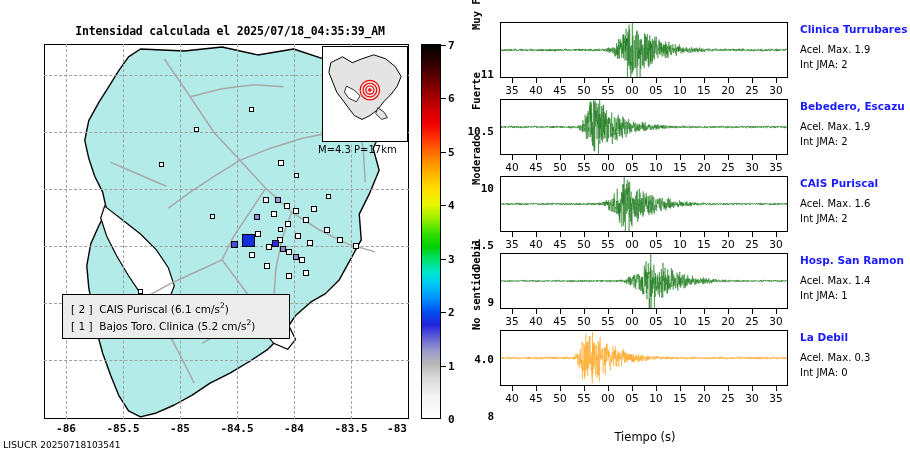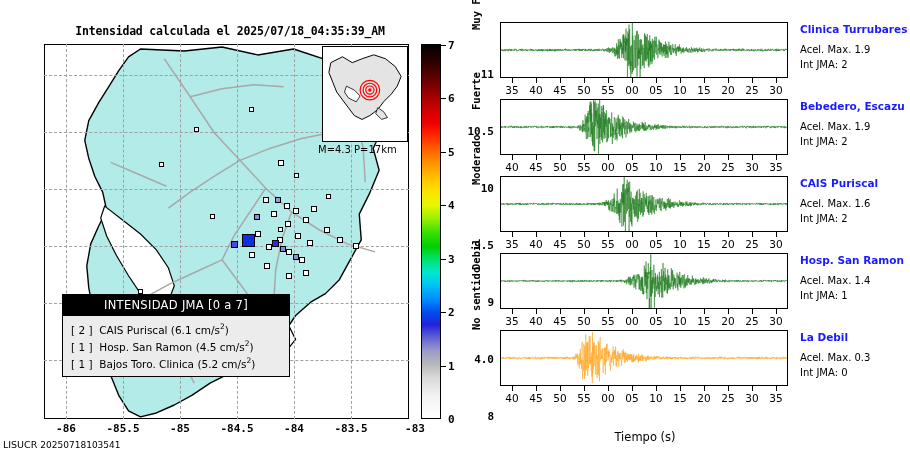--- a/index.html
+++ b/index.html
@@ -179,45 +179,43 @@
 <div class="ylab" style="top:296px;">9</div>
 <div class="ylab" style="top:353px;">4.0</div>
 <div class="ylab" style="top:410px;">8</div>
 
 <div class="xlab" style="left:43px;">-86</div>
 <div class="xlab" style="left:100px;">-85.5</div>
 <div class="xlab" style="left:157px;">-85</div>
 <div class="xlab" style="left:214px;">-84.5</div>
 <div class="xlab" style="left:271px;">-84</div>
 <div class="xlab" style="left:328px;">-83.5</div>
-<div class="xlab" style="left:392px;">-83</div>
+<div class="xlab" style="left:374px;">-83</div>
 
 <div id="inset">
   <svg viewBox="0 0 86 96" preserveAspectRatio="none" style="display:block;width:100%;height:100%;">
     <rect x="0" y="0" width="86" height="96" fill="#ffffff"></rect>
     <path d="M 8,16 L 20,10 L 30,16 L 40,12 L 52,8 L 64,12 L 74,20 L 80,30
              L 76,40 L 70,48 L 62,56 L 56,64 L 48,70 L 40,74 L 32,70
              L 26,62 L 20,54 L 14,46 L 10,36 L 6,26 Z" fill="#e4e4e4" stroke="#000000" stroke-width="1"></path>
     <path d="M 24,40 L 32,44 L 38,50 L 34,56 L 26,52 L 22,46 Z" fill="#ffffff" stroke="#000000" stroke-width="0.8"></path>
     <path d="M 56,62 L 62,66 L 66,72 L 60,74 L 54,68 Z" fill="#e4e4e4" stroke="#000000" stroke-width="0.8"></path>
     <g fill="none" stroke="#ff0000" stroke-width="1.2">
       <circle cx="48" cy="44" r="10"></circle>
       <circle cx="48" cy="44" r="7"></circle>
       <circle cx="48" cy="44" r="4.2"></circle>
     </g>
     <circle cx="48" cy="44" r="1.8" fill="#ff0000"></circle>
   </svg>
 </div>
 <div id="inset-caption">M=4.3 P=17km</div>
 
 <div id="legend">
-  <div id="legend-head">INTENSIDAD JMA [0 a 7]</div>
   <div id="legend-list">
       <div class="leg-row"><span>[ 2 ]</span>&nbsp; <span>CAIS Puriscal</span> <span>(6.1 cm/s</span><sup>2</sup><span>)</span></div>
-      <div class="leg-row"><span>[ 1 ]</span>&nbsp; <span>Hosp. San Ramon</span> <span>(4.5 cm/s</span><sup>2</sup><span>)</span></div>
       <div class="leg-row"><span>[ 1 ]</span>&nbsp; <span>Bajos Toro. Clinica</span> <span>(5.2 cm/s</span><sup>2</sup><span>)</span></div>
     </div>
 </div>
 
 <div id="cbar"></div>
 <div class="cb-tick" style="top:45px;"></div>
 <div class="cb-tick" style="top:98px;"></div>
 <div class="cb-tick" style="top:152px;"></div>
 <div class="cb-tick" style="top:205px;"></div>
 <div class="cb-tick" style="top:259px;"></div>

